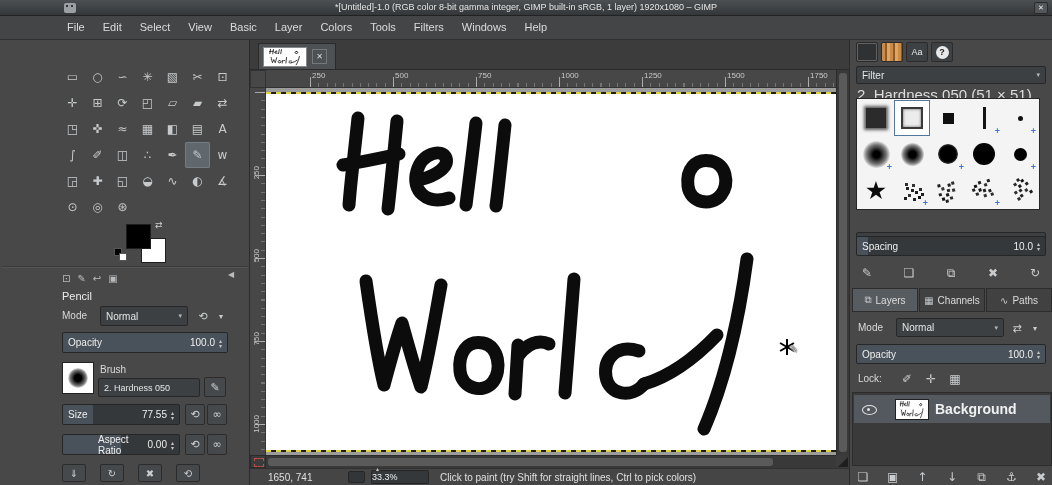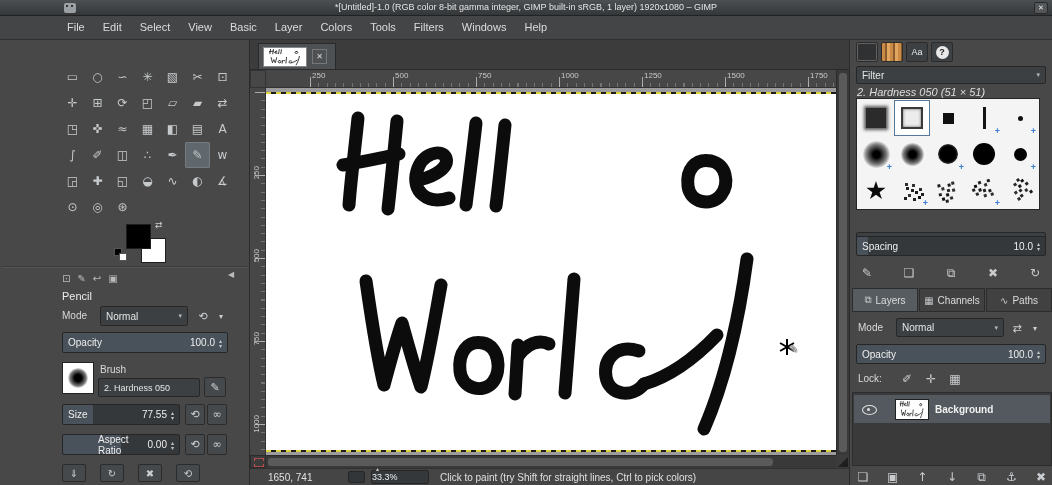--- a/index.html
+++ b/index.html
@@ -105,21 +105,21 @@
 
   
   #right-panel{position:absolute;left:849px;top:40px;width:203px;height:445px;background:#484848;border-left:1px solid #2b2b2b;}
   .dlg-tabs{position:absolute;left:6px;top:2px;display:flex;gap:3px;}
   .dlg-tab{width:22px;height:20px;border:1px solid #2b2b2b;border-radius:2px;background:#3e4144;
     display:flex;align-items:center;justify-content:center;font-size:9px;color:#e8e8e8;position:relative;}
   .dlg-tab.active{background:#2f3133;box-shadow:inset 0 0 0 1px #616161;}
   .tabicon-brush{background:#2e2e2e radial-gradient(circle at 50% 55%,#f2f2f2 0 4px,rgba(0,0,0,0) 5px);}
   .tabicon-pattern{background:repeating-linear-gradient(90deg,#c98b47 0 3px,#8a5a2b 3px 5px,#e0a55e 5px 8px);}
   .tabicon-help span{background:#e9e9e9;color:#222;border-radius:50%;width:13px;height:13px;line-height:13px;text-align:center;display:block;font-weight:bold;}
-  #brush-title{position:absolute;left:7px;top:46px;font-size:11px;color:#ddd;font-style:italic;}
+  #brush-title{position:absolute;left:7px;top:46px;font-size:15px;color:#ddd;}
   #brush-grid{position:absolute;left:6px;top:58px;width:184px;height:112px;background:#f4f4f4;border:1px solid #262626;
     display:grid;grid-template-columns:repeat(5,1fr);grid-auto-rows:36px;padding:1px;}
   .brush-cell{position:relative;display:flex;align-items:center;justify-content:center;}
   .brush-cell:before{content:"";display:block;}
   .fuzzy-square:before{width:20px;height:20px;background:#2b2b2b;box-shadow:0 0 3px 2px rgba(40,40,40,.75);}
   .soft-square:before{width:18px;height:18px;border:2px solid #3a3a3a;background:#ececec;box-shadow:inset 0 0 3px #666;}
   .solid-square:before{width:11px;height:11px;background:#101010;}
   .v-line:before{width:3px;height:22px;background:#141414;}
   .dot:before{width:5px;height:5px;background:#101010;border-radius:50%;}
   .fuzzy-circle-lg:before{width:27px;height:27px;border-radius:50%;background:radial-gradient(circle,#000 18%,rgba(0,0,0,.5) 52%,rgba(0,0,0,0) 74%);}
@@ -143,21 +143,21 @@
     border:1px solid #2c2c2c;font-size:10px;color:#dcdcdc;}
   .ptab.active{background:#565c60;}
   .ptab .pi{font-family:"DejaVu Sans",sans-serif;font-size:10px;color:#c6c9cb;}
   #layer-list{position:absolute;left:2px;top:352px;width:200px;height:74px;background:#3a3a3a;border:1px solid #2c2c2c;}
   .layer-row{position:absolute;left:1px;right:1px;top:2px;height:28px;display:flex;align-items:center;background:#53595e;}
   .eye{width:15px;height:15px;position:relative;margin:0 4px 0 8px;}
   .eye:before{content:"";position:absolute;left:0;top:3px;width:13px;height:8px;border:1.5px solid #e2e2e2;border-radius:50%;}
   .eye:after{content:"";position:absolute;left:5px;top:6px;width:3px;height:3px;background:#e2e2e2;border-radius:50%;}
   .linkcell{width:14px;height:100%;}
   .layer-thumb{width:34px;height:21px;background:#fff;border:1px solid #1f1f1f;margin-right:6px;}
-  .layer-name{font-size:10px;color:#f0f0f0;font-weight:bold;}
+  .layer-name{font-size:14px;color:#f0f0f0;font-weight:bold;}
 
   .rp-lbl{position:absolute;font-size:10px;color:#d9d9d9;}
 </style>
 </head>
 <body>
 
 <svg width="0" height="0" style="position:absolute">
   <defs>
     <g id="hw" fill="none" stroke="#0c0c0c" stroke-width="13" stroke-linecap="round" stroke-linejoin="round">
       <path d="M88 26 C85 56 81 86 79 113"></path>

